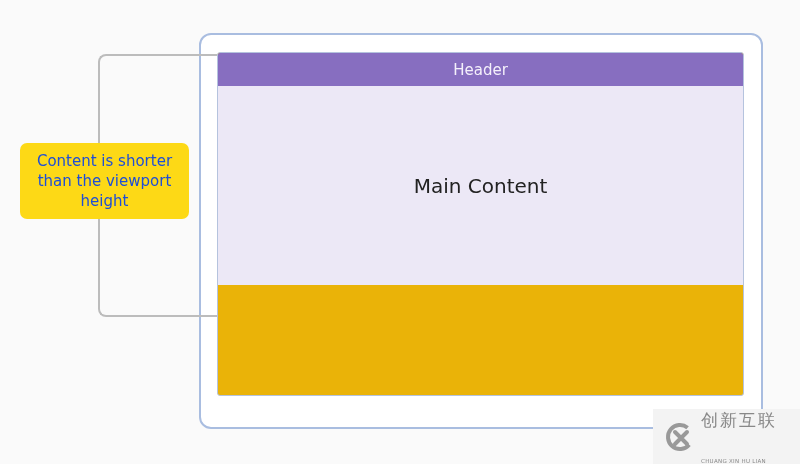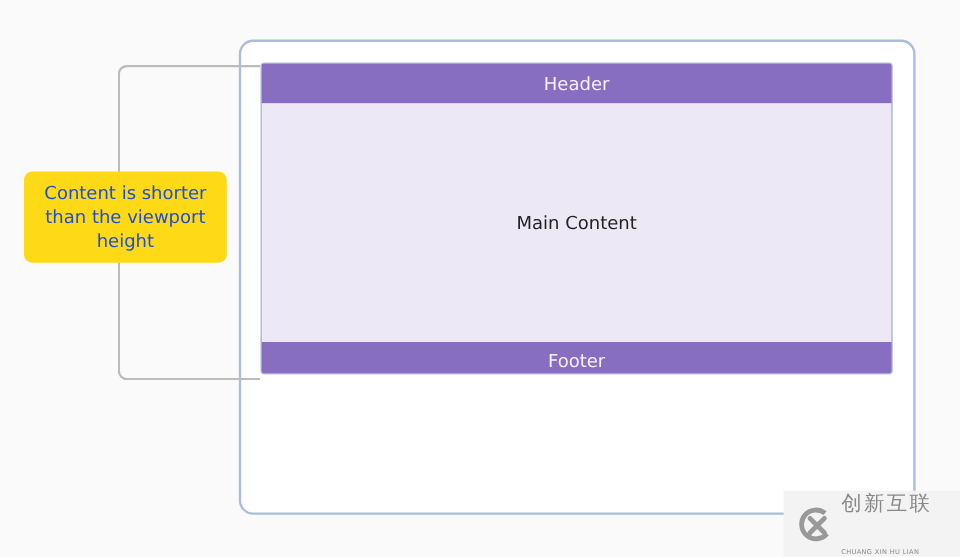--- a/index.html
+++ b/index.html
@@ -8,32 +8,32 @@
     background:#fafafa;
     font-family:"DejaVu Sans", "Liberation Sans", sans-serif;
     position:relative;
   }
   .device {
     position:absolute; left:199px; top:33px; width:564px; height:396px;
     border:2px solid #a9bde0; border-radius:12px; background:#ffffff;
     box-sizing:border-box;
   }
   .viewport {
-    position:absolute; left:217px; top:52px; width:527px; height:260px;
-    border:1px solid #b5c3de; border-radius:3px; background:#a3a3a3;
+    position:absolute; left:217px; top:52px; width:527px; height:344px;
+    border:1px solid #b5c3de; border-radius:3px; background:#eab308;
     box-sizing:border-box; overflow:hidden;
   }
   .hdr {
     position:absolute; left:0; top:0; width:100%; height:33px;
     background:#876ec0; color:#f4f0fb; font-size:15px;
     display:flex; align-items:center; justify-content:center;
   }
   .main {
     position:absolute; left:0; top:33px; width:100%; height:199px;
-    background:#ece8f6; color:#222; font-size:15px;
+    background:#ece8f6; color:#222; font-size:20px;
     display:flex; align-items:center; justify-content:center;
   }
   .ftr {
     position:absolute; left:0; top:232px; width:100%; height:32px;
     background:#876ec0; color:#f4f0fb; font-size:15px;
     display:flex; align-items:center; justify-content:center;
   }
   .bracket {
     position:absolute; left:98px; top:54px; width:119px; height:263px;
     border:2px solid #bcbcbc; border-right:none; border-radius:8px 0 0 8px;
@@ -60,23 +60,20 @@
 
 <div class="device"></div>
 
 <div class="viewport">
   <div class="hdr">
     <span>Header</span>
   </div>
   <div class="main">
     <span>Main Content</span>
   </div>
-  <div class="ftr">
-    <span>Footer</span>
-  </div>
 </div>
 
 <div class="bracket"></div>
 
 <div class="note">
   <span>Content is shorter than the viewport height</span>
 </div>
 
 <div class="wm">
   <svg class="wm-logo" viewBox="0 0 30 30">

